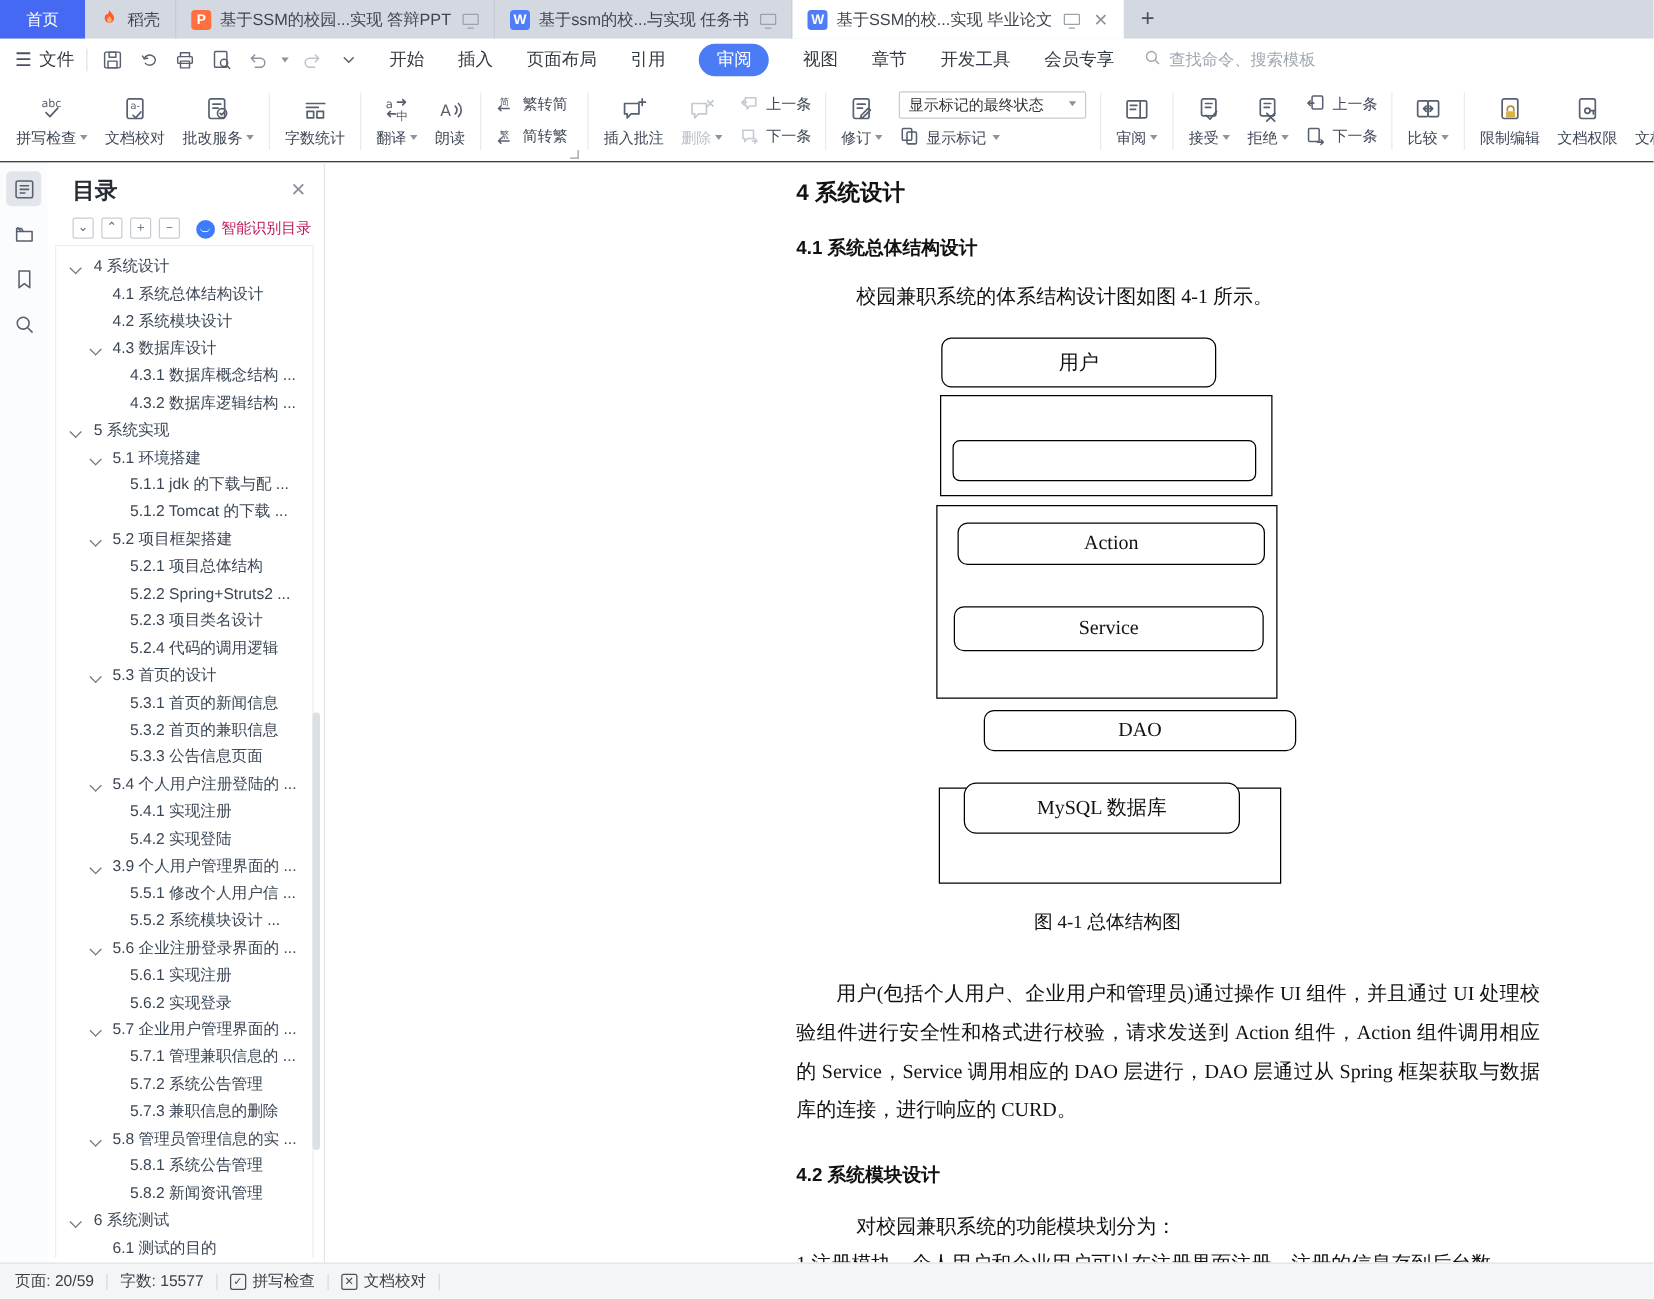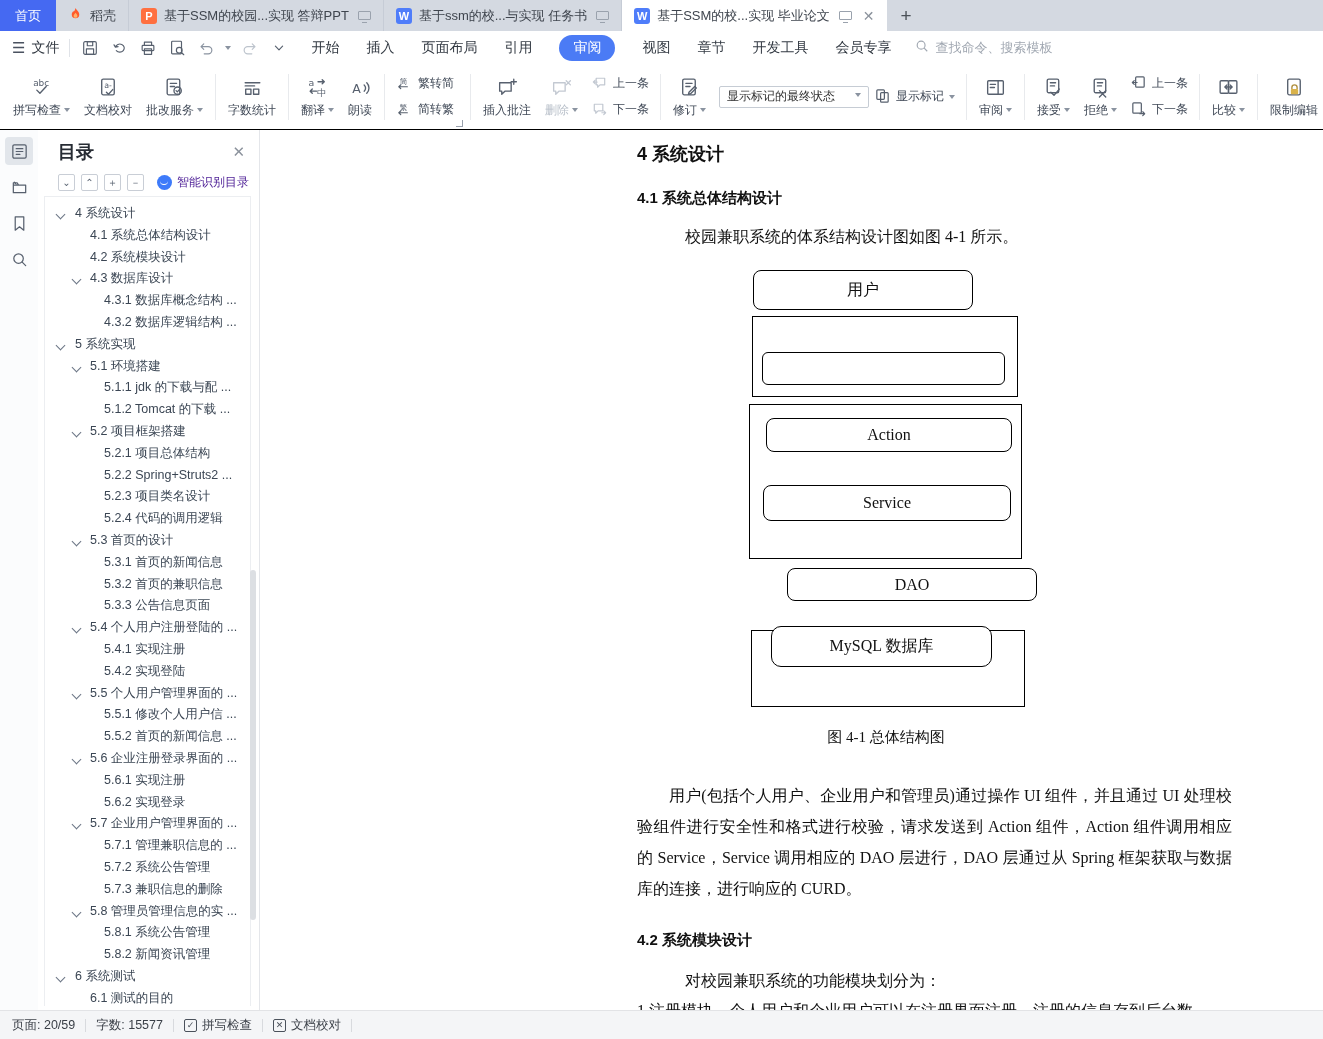--- a/index.html
+++ b/index.html
@@ -2,21 +2,21 @@
 <html><head>
 <meta charset="utf-8">
 <style>
   * { margin:0; padding:0; box-sizing:border-box; }
   html,body { width:1323px; height:1039px; overflow:hidden; }
   body { font-family:"Liberation Sans","DejaVu Sans",sans-serif; background:#fff; position:relative; }
   .app { position:absolute; inset:0; overflow:hidden; }
 
   
   .tabbar { position:absolute; top:0; left:0; right:0; height:31px; background:#d4d9e1; display:flex; align-items:stretch; }
-  .home-tab { width:56px; background:#4569f2; color:#fff; font-size:13px; display:flex; align-items:center; justify-content:center; }
+  .home-tab { width:68px; background:#4569f2; color:#fff; font-size:13px; display:flex; align-items:center; justify-content:center; }
   .tab { display:flex; align-items:center; gap:7px; padding:0 12px; font-size:13px; color:#3f454e; border-right:1px solid #c6ccd6; white-space:nowrap; }
   .tab.active { background:#ffffff; border-right:none; }
   .fileicon { width:16px; height:16px; border-radius:3px; color:#fff; font-size:11px; font-weight:bold; display:flex; align-items:center; justify-content:center; }
   .fileicon.ppt { background:#ff7040; }
   .fileicon.wps { background:#4f7dfa; }
   .monitor { width:13px; height:9px; border:1px solid #9aa2ad; border-radius:1px; position:relative; margin-left:2px; }
   .monitor::after { content:""; position:absolute; left:3px; right:3px; bottom:-4px; height:1.5px; background:#9aa2ad; }
   .tab-close { color:#8b929c; font-size:14px; margin-left:4px; line-height:1; }
   .newtab { color:#4b5158; font-size:19px; display:flex; align-items:center; padding:0 14px; }
 
@@ -38,38 +38,38 @@
   .tbtn { display:flex; flex-direction:column; align-items:center; justify-content:center; gap:3px; padding:0 7px; font-size:12px; color:#3f4856; flex:none; }
   .tbtn .ticon { height:24px; display:flex; align-items:flex-end; justify-content:center; }
   .tbtn svg { width:23px; height:23px; }
   .lblrow { display:flex; align-items:center; gap:3px; white-space:nowrap; }
   .caret { width:0; height:0; border:3px solid transparent; border-top:4px solid #8a93a0; margin-top:3px; }
   .disabled { color:#b9c0ca; }
   .disabled svg * { stroke:#c3c9d2 !important; }
   .twocol { display:flex; flex-direction:column; gap:6px; padding:0 6px; flex:none; }
   .tsmall { display:flex; align-items:center; gap:5px; font-size:12px; color:#3f4856; white-space:nowrap; }
   .tsmall svg { width:17px; height:17px; }
-  .revcol { display:flex; gap:5px; padding:0 6px; flex:none; }
+  .revcol { display:flex; flex-direction:column; gap:5px; padding:0 6px; flex:none; }
   .mkselect { width:150px; height:22px; border:1px solid #c6ccd4; border-radius:2px; font-size:12px; color:#333; display:flex; align-items:center; justify-content:space-between; padding:0 7px; background:#fff; }
   .launcher { width:7px; height:7px; border-right:1.4px solid #98a0ac; border-bottom:1.4px solid #98a0ac; align-self:flex-end; margin:0 2px 2px -4px; flex:none; }
 
   
   .iconstrip { position:absolute; left:0; top:130px; width:38px; bottom:29px; background:#fbfcfd; }
   .stripbtn { width:28px; height:28px; margin:7px auto 8px; display:flex; align-items:center; justify-content:center; border-radius:4px; }
   .stripbtn.active { background:#e2e6eb; }
   .stripbtn svg { width:19px; height:19px; }
 
   
   .tocpanel { position:absolute; left:38px; top:130px; width:222px; bottom:29px; background:#fff; border-right:1px solid #e4e6ea; }
   .toc-head { display:flex; align-items:center; justify-content:space-between; padding:10px 14px 0 20px;font-family:Liberation Serif, serif; }
   .toc-title { font-size:18px; font-weight:bold; color:#272c34; }
   .toc-close { color:#8b929c; font-size:15px; }
   .toc-controls { display:flex; align-items:center; padding:10px 10px 8px 20px; gap:6px; }
   .cbtn { width:17px; height:17px; border:1px solid #c9ced6; border-radius:2px; display:flex; align-items:center; justify-content:center; color:#5a6472; font-size:10px; line-height:1; background:#fff; }
-  .smart { display:flex; align-items:center; gap:5px; margin-left:auto; font-size:12px; color:#4c1d95; white-space:nowrap; }
+  .smart { display:flex; align-items:flex-end; gap:5px; margin-left:auto; font-size:12px; color:#be185d; white-space:nowrap; }
   .smart-dot { width:15px; height:15px; border-radius:50%; background:#3e7bfa; position:relative; }
   .smart-dot::after { content:""; position:absolute; left:3px; top:5px; width:8px; height:4px; border-bottom:1.6px solid #fff; border-radius:0 0 6px 6px; }
   .toc-list { position:absolute; top:66px; left:6px; right:8px; bottom:4px; border:1px solid #eceef1; border-bottom:none; overflow:hidden; padding-top:6px; }
   .toc-item { position:relative; height:21.8px; line-height:21.8px; font-size:12.5px; color:#3b4654; white-space:nowrap; overflow:hidden; }
   .toc-item.lvl1 { padding-left:30px; }
   .toc-item.lvl2 { padding-left:45px; }
   .toc-item.lvl3 { padding-left:59px; }
   .chev { position:absolute; top:8px; width:7px; height:7px; border-left:1.4px solid #6b7585; border-bottom:1.4px solid #6b7585; transform:rotate(-45deg); }
   .lvl1 .chev { left:12px; }
   .lvl2 .chev { left:28px; }
@@ -531,23 +531,23 @@
         <div class="toc-item lvl3"><span>5.2.2 Spring+Struts2 ...</span></div>
         <div class="toc-item lvl3"><span>5.2.3 项目类名设计</span></div>
         <div class="toc-item lvl3"><span>5.2.4 代码的调用逻辑</span></div>
         <div class="toc-item lvl2"><span class="chev"></span><span>5.3 首页的设计</span></div>
         <div class="toc-item lvl3"><span>5.3.1 首页的新闻信息</span></div>
         <div class="toc-item lvl3"><span>5.3.2 首页的兼职信息</span></div>
         <div class="toc-item lvl3"><span>5.3.3 公告信息页面</span></div>
         <div class="toc-item lvl2"><span class="chev"></span><span>5.4 个人用户注册登陆的 ...</span></div>
         <div class="toc-item lvl3"><span>5.4.1 实现注册</span></div>
         <div class="toc-item lvl3"><span>5.4.2 实现登陆</span></div>
-        <div class="toc-item lvl2"><span class="chev"></span><span>5.5 个人用户管理界面的 ...</span></div>
+        <div class="toc-item lvl2"><span class="chev"></span><span>3.9 个人用户管理界面的 ...</span></div>
         <div class="toc-item lvl3"><span>5.5.1 修改个人用户信 ...</span></div>
-        <div class="toc-item lvl3"><span>5.5.2 首页的新闻信息 ...</span></div>
+        <div class="toc-item lvl3"><span>5.5.2 系统模块设计 ...</span></div>
         <div class="toc-item lvl2"><span class="chev"></span><span>5.6 企业注册登录界面的 ...</span></div>
         <div class="toc-item lvl3"><span>5.6.1 实现注册</span></div>
         <div class="toc-item lvl3"><span>5.6.2 实现登录</span></div>
         <div class="toc-item lvl2"><span class="chev"></span><span>5.7 企业用户管理界面的 ...</span></div>
         <div class="toc-item lvl3"><span>5.7.1 管理兼职信息的 ...</span></div>
         <div class="toc-item lvl3"><span>5.7.2 系统公告管理</span></div>
         <div class="toc-item lvl3"><span>5.7.3 兼职信息的删除</span></div>
         <div class="toc-item lvl2"><span class="chev"></span><span>5.8 管理员管理信息的实 ...</span></div>
         <div class="toc-item lvl3"><span>5.8.1 系统公告管理</span></div>
         <div class="toc-item lvl3"><span>5.8.2 新闻资讯管理</span></div>

